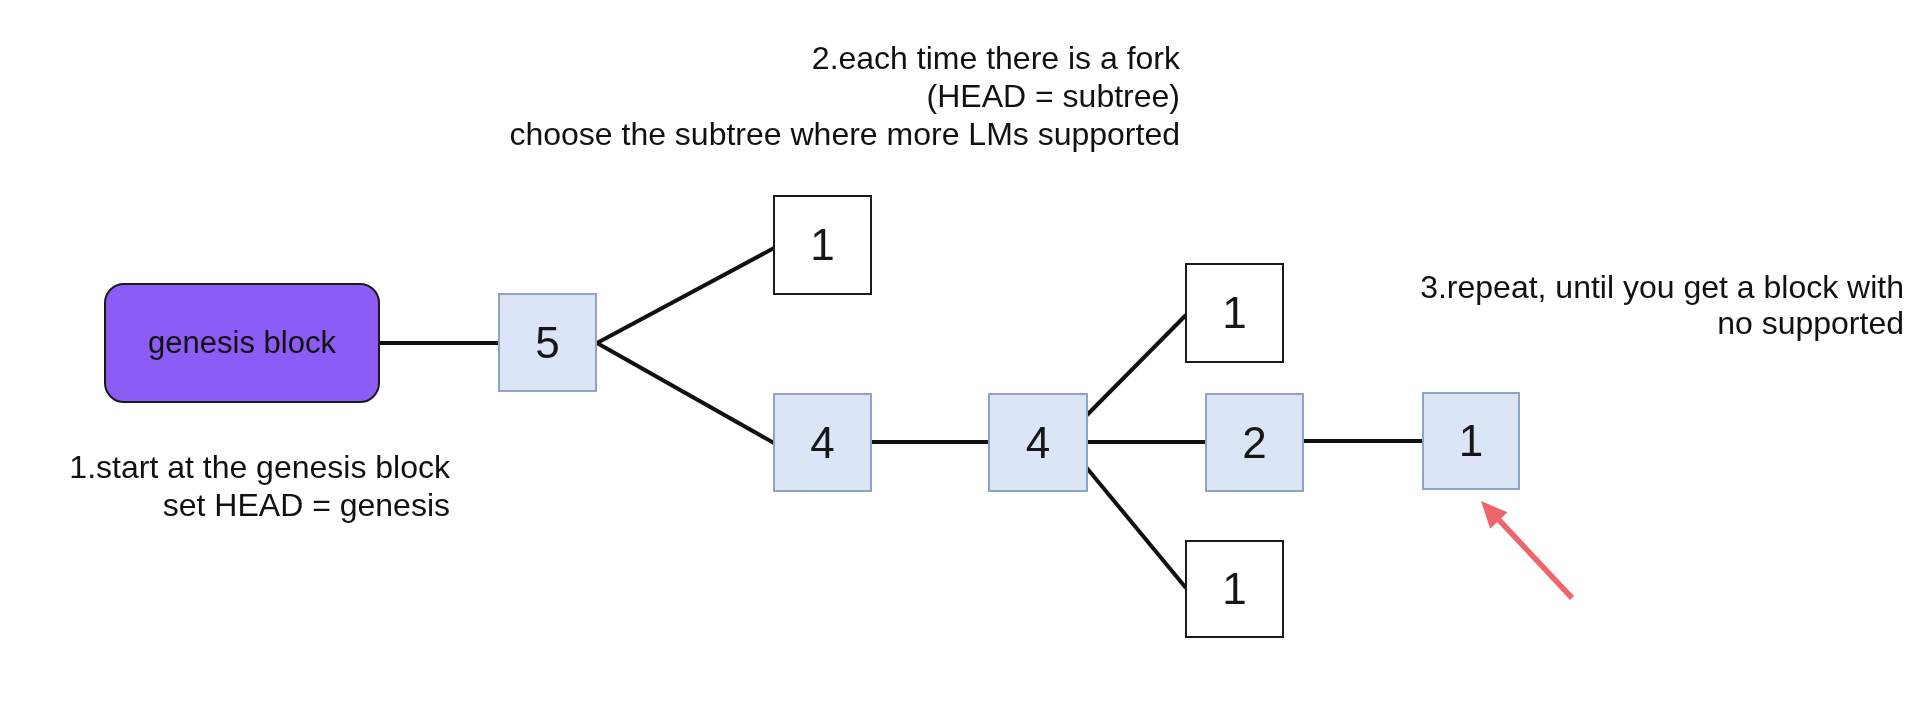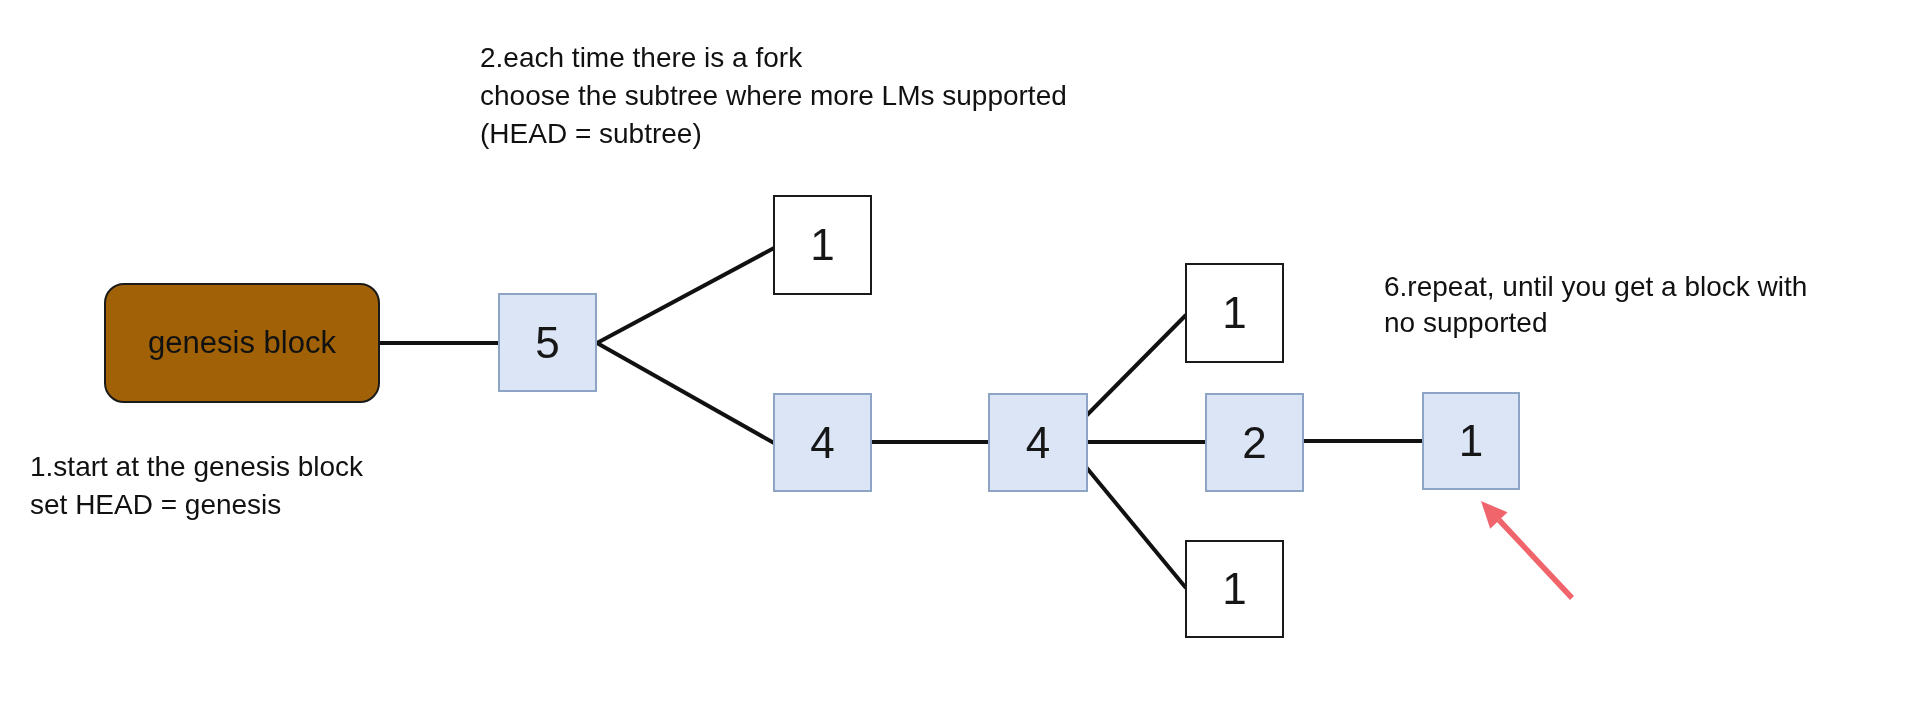--- a/index.html
+++ b/index.html
@@ -42,31 +42,31 @@
   }
   .genesis {
     position: absolute;
     left: 104px;
     top: 283px;
     width: 276px;
     height: 120px;
     box-sizing: border-box;
     border: 2.5px solid #1a1a1a;
     border-radius: 20px;
-    background: #a16207;
+    background: #8b5cf6;
     display: flex;
     align-items: center;
     justify-content: center;
     font-size: 31px;
     color: #111111;
   }
   .annotation {
     position: absolute;
-    text-align: left;
-    font-size: 28px;
+    text-align: right;
+    font-size: 32px;
     color: #111111;
   }
   .annotation .ln {
     line-height: 38px;
     white-space: nowrap;
   }
   .annotation.tight .ln {
     line-height: 36px;
   }
   
@@ -133,23 +133,23 @@
     <span>1</span>
   </div>
 
   <div id="ann-step1" class="annotation">
     <div class="ln">1.start at the genesis block</div>
     <div class="ln">set HEAD = genesis</div>
   </div>
 
   <div id="ann-step2" class="annotation">
     <div class="ln">2.each time there is a fork</div>
+    <div class="ln">(HEAD = subtree)</div>
     <div class="ln">choose the subtree where more LMs supported</div>
-    <div class="ln">(HEAD = subtree)</div>
   </div>
 
   <div id="ann-step3" class="annotation tight">
-    <div class="ln">6.repeat, until you get a block with</div>
+    <div class="ln">3.repeat, until you get a block with</div>
     <div class="ln">no supported</div>
   </div>
 
 
 </div>
 
 </body></html>

